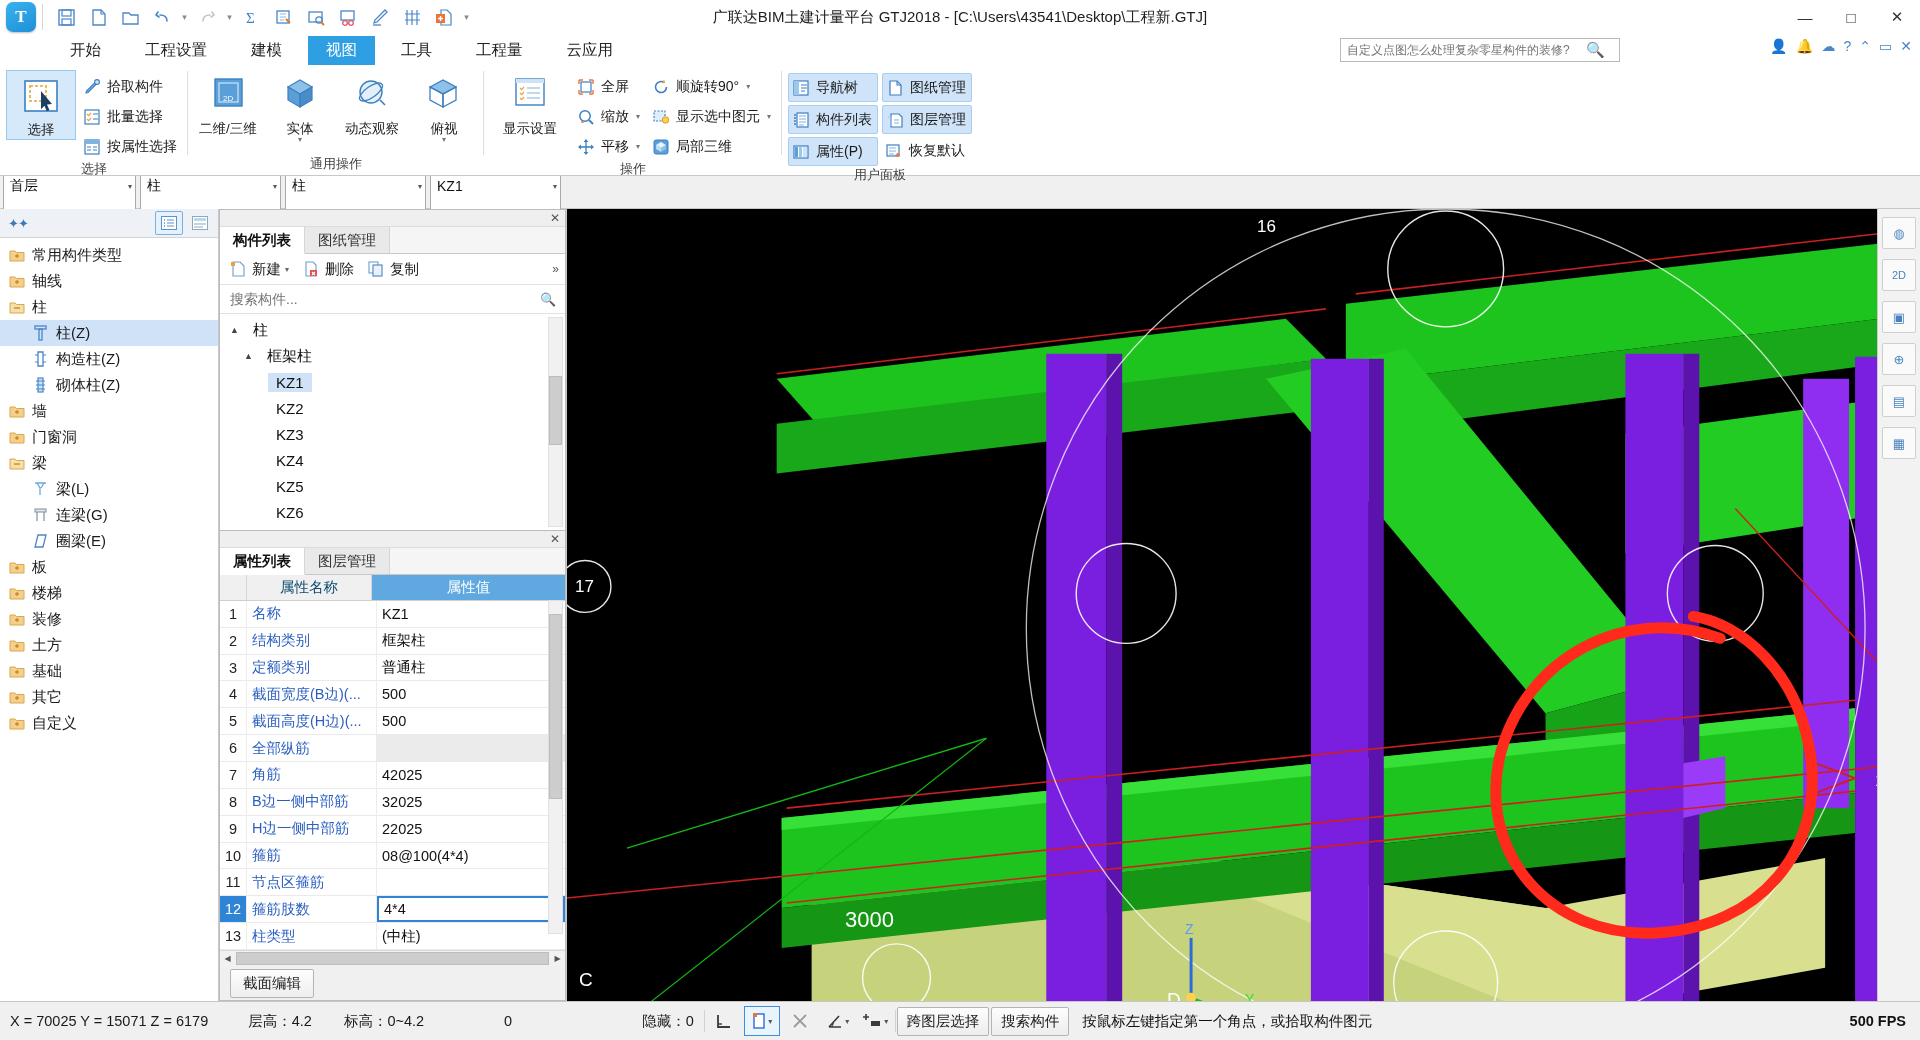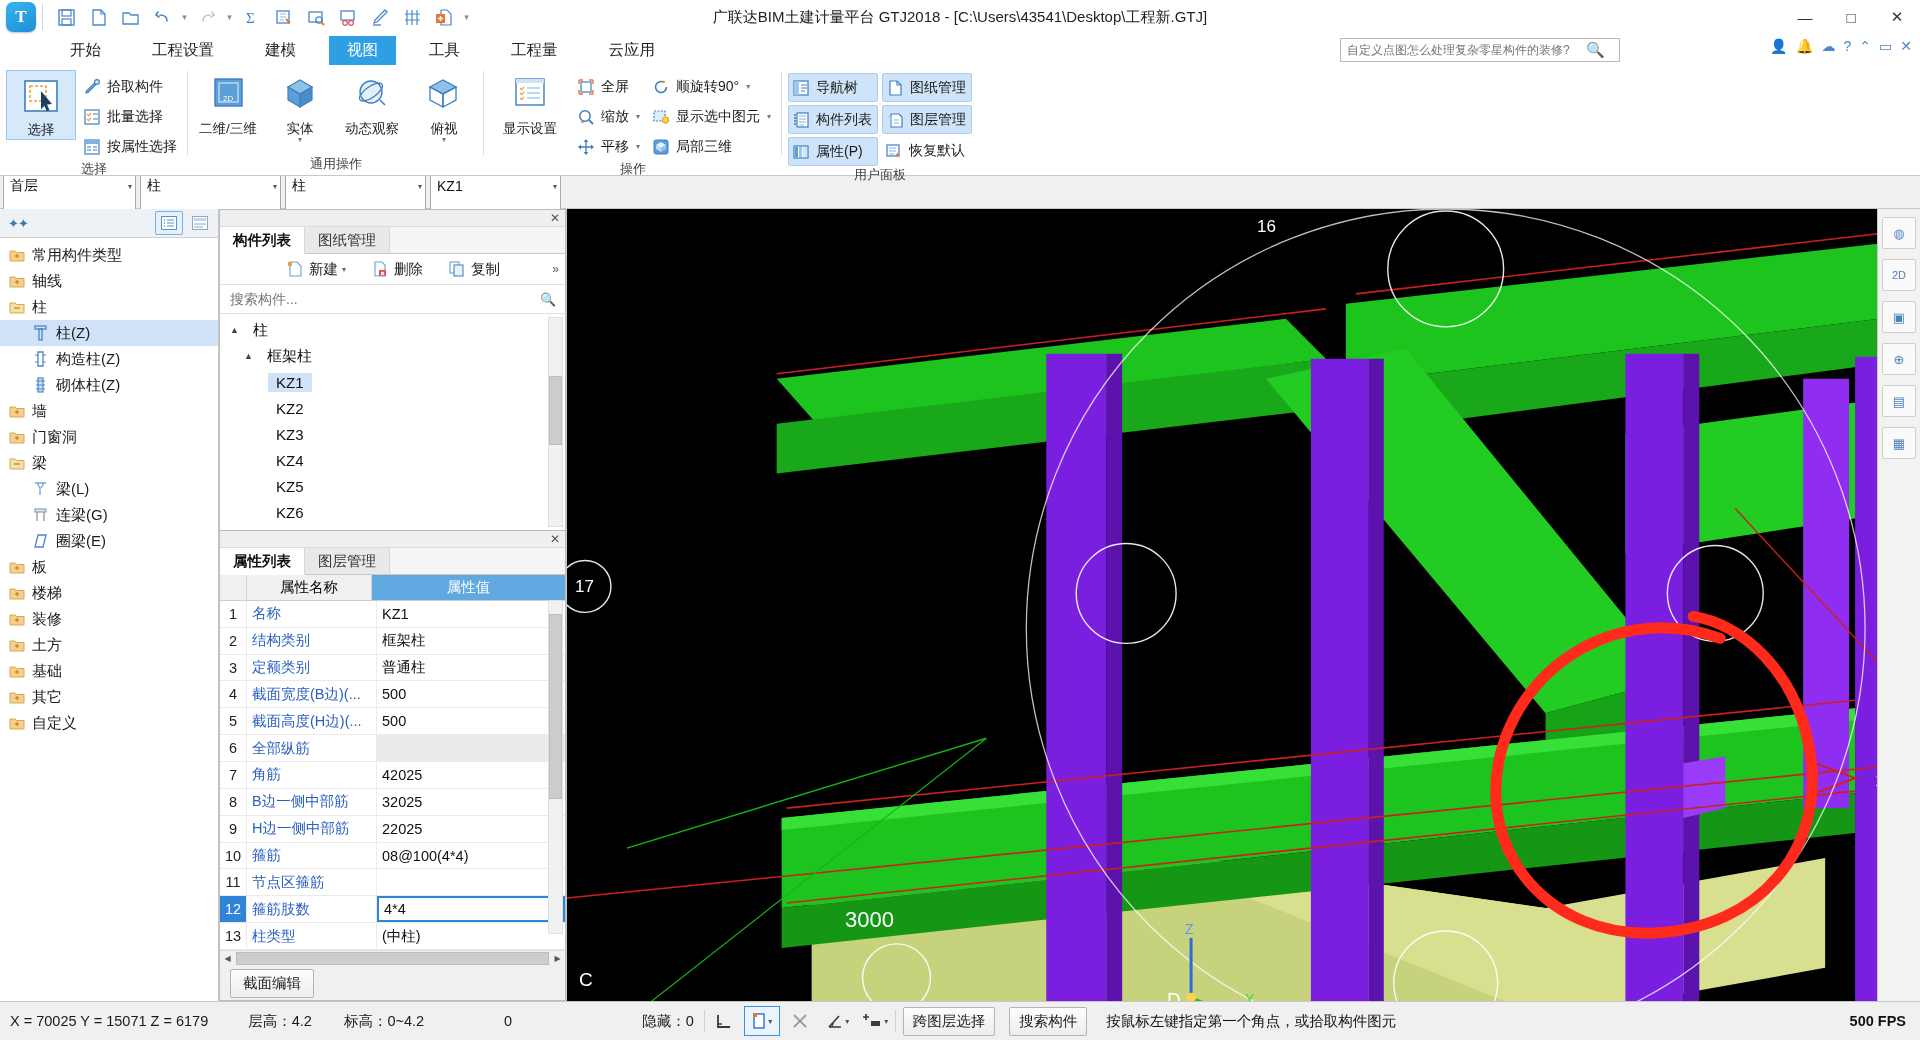--- a/index.html
+++ b/index.html
@@ -20,21 +20,21 @@
   .qat{display:flex;align-items:center;gap:2px;padding-left:8px;border-left:1px solid #d6d6d6;height:26px;}
   .qi{width:30px;height:28px;display:flex;align-items:center;justify-content:center;cursor:default;}
   .qi svg{display:block;}
   .qcaret{font-size:9px;color:#8a8a8a;width:11px;text-align:center;}
   .apptitle{position:absolute;left:0;right:0;text-align:center;font-size:15px;color:#222;pointer-events:none;}
   .winbtns{position:absolute;right:0;top:0;height:34px;display:flex;align-items:center;}
   .wbtn{width:46px;height:34px;display:flex;align-items:center;justify-content:center;font-size:15px;color:#333;}
 
   
   .menurow{height:30px;background:#fff;display:flex;align-items:flex-end;position:relative;flex:0 0 30px;}
-  .menutabs{display:flex;align-items:center;margin-left:52px;gap:15px;}
+  .menutabs{display:flex;align-items:center;margin-left:52px;gap:8px;}
   .mtab{padding:4px 18px 5px 18px;font-size:15.5px;color:#222;cursor:default;line-height:20px;}
   .mtab.active{background:#2f9fe4;color:#fff;}
   .searchwrap{position:absolute;right:300px;top:3px;display:flex;align-items:center;}
   .searchbox{width:270px;height:22px;border:1px solid #b9b9b9;background:#fff;display:flex;align-items:center;padding:0 4px;}
   .searchbox input{border:0;outline:0;width:238px;font-size:12px;color:#a8a8a8;font-family:inherit;background:transparent;}
   .searchbox .sicon{width:18px;display:flex;justify-content:center;color:#3c80c4;}
   .trayicons{position:absolute;right:8px;top:3px;display:flex;align-items:center;gap:8px;}
   .trayicons span{font-size:14px;color:#4a86c8;}
 
   
@@ -81,42 +81,42 @@
 
   
   .midcol{width:347px;flex:0 0 347px;display:flex;flex-direction:column;background:#f0f0f0;border-right:1px solid #c8c8c8;}
   .panel{background:#fff;border:1px solid #bcbcbc;display:flex;flex-direction:column;margin:0;}
   .panel-top{flex:0 0 auto;}
   .pcap{height:16px;background:#efefef;border-bottom:1px solid #dcdcdc;display:flex;align-items:center;justify-content:flex-end;padding-right:5px;}
   .pcap .x{font-size:12px;color:#555;line-height:10px;cursor:default;}
   .ptabs{height:26px;display:flex;align-items:stretch;background:#f5f5f5;border-bottom:1px solid #c9c9c9;}
   .ptab{padding:0 13px;display:flex;align-items:center;font-size:14.5px;color:#333;border-right:1px solid #d6d6d6;background:#e9e9e9;cursor:default;}
   .ptab.active{background:#fff;color:#111;font-weight:bold;border-bottom:1px solid #fff;margin-bottom:-1px;}
-  .ptools{height:30px;display:flex;align-items:center;gap:24px;padding:0 8px;border-bottom:1px solid #e2e2e2;background:#fff;position:relative;justify-content:center;}
+  .ptools{height:30px;display:flex;align-items:center;gap:12px;padding:0 8px;border-bottom:1px solid #e2e2e2;background:#fff;position:relative;}
   .ptool{display:flex;align-items:center;gap:4px;font-size:14.5px;color:#1a1a1a;cursor:default;}
   .ptool .tcaret{font-size:8px;color:#666;}
   .pmore{position:absolute;right:6px;font-size:12px;color:#555;}
   .psearch{height:28px;display:flex;align-items:center;border-bottom:1px solid #e2e2e2;padding:0 8px;background:#fff;}
   .psearch input{border:0;outline:0;flex:1;font-size:14px;color:#8b5cf6;font-family:inherit;background:transparent;}
   .psearch .mag{color:#3b7fc4;font-size:13px;}
   .ctree{flex:1;overflow:hidden;position:relative;background:#fff;padding-top:3px;}
   .crow{height:26px;display:flex;align-items:center;font-size:15px;color:#111;padding-left:10px;gap:5px;cursor:default;}
   .crow .tw{font-size:9px;color:#444;width:10px;}
   .crow.lvl2{padding-left:24px;}
   .crow.lvl3{padding-left:48px;}
   .crow .chip{padding:1px 8px;}
   .crow.sel .chip{background:#cfe2f7;}
   .vscroll{position:absolute;right:2px;top:3px;bottom:3px;width:13px;background:#f1f1f1;border:1px solid #e0e0e0;}
   .vthumb{position:absolute;left:0;right:0;top:28%;height:32%;background:#cdcdcd;border:1px solid #bdbdbd;}
 
   
   .ptable{flex:1;display:flex;flex-direction:column;min-height:0;background:#fff;position:relative;}
   .ptblhdr{display:flex;height:25px;background:#f0f0f0;border-bottom:1px solid #cfcfcf;font-size:14.5px;}
   .ptblhdr .h0{width:26px;border-right:1px solid #d5d5d5;}
-  .ptblhdr .h1{width:124px;border-right:1px solid #d5d5d5;display:flex;align-items:center;justify-content:center;color:#000000;}
+  .ptblhdr .h1{width:124px;border-right:1px solid #d5d5d5;display:flex;align-items:center;justify-content:center;color:#0c4a6e;}
   .ptblhdr .h2{flex:1;background:#5fa9e0;color:#fff;display:flex;align-items:center;justify-content:center;}
   .prow{display:flex;height:26px;border-bottom:1px solid #eaeaea;font-size:14.5px;align-items:stretch;}
   .prow .n{width:26px;display:flex;align-items:center;justify-content:center;color:#222;border-right:1px solid #ececec;background:#fff;}
   .prow .k{width:124px;display:flex;align-items:center;padding-left:5px;color:#2b5fbf;border-right:1px solid #ececec;overflow:hidden;white-space:nowrap;}
   .prow .v{flex:1;display:flex;align-items:center;padding-left:5px;color:#111;}
   .prow.gray .v{background:#ebebeb;}
   .prow.active .n{background:#2f84d6;color:#fff;}
   .prow.active .v{border:2px solid #2f84d6;background:#fff;}
   .phscroll{height:15px;background:#f1f1f1;border-top:1px solid #dadada;display:flex;align-items:center;justify-content:space-between;padding:0 2px;}
   .phthumb{height:11px;background:#cdcdcd;border:1px solid #bdbdbd;flex:1;margin:0 3px;}
@@ -131,21 +131,21 @@
   .vp-right .vr{width:32px;height:30px;border:1px solid #cfcfcf;background:#fafafa;display:flex;align-items:center;justify-content:center;color:#4b82bd;font-size:13px;border-radius:2px;}
   .vplabel{position:absolute;color:#fff;font-size:17px;font-family:"Liberation Sans",sans-serif;}
 
   
   .statusbar{flex:0 0 38px;height:38px;background:#f0f0f0;border-top:1px solid #c6c6c6;display:flex;align-items:center;font-size:14.5px;color:#1a1a1a;}
   .sseg{padding:0 10px;white-space:nowrap;}
   .sdiv{width:1px;height:22px;background:#d2d2d2;}
   .stoolbtn{width:34px;height:28px;border:1px solid transparent;display:flex;align-items:center;justify-content:center;margin:0 1px;}
   .stoolbtn.on{border:1px solid #3b8fdd;background:#eaf4fd;}
   .stoolbtn .tc{font-size:8px;color:#555;margin-left:1px;}
-  .sbtn{border:1px solid #b4b4b4;background:linear-gradient(#fdfdfd,#ededed);padding:4px 9px;font-size:14.5px;margin:0 7px;border-radius:2px;}
+  .sbtn{border:1px solid #b4b4b4;background:linear-gradient(#fdfdfd,#ededed);padding:4px 9px;font-size:14.5px;margin:0 1px;border-radius:2px;}
   .shint{padding-left:12px;color:#111;}
   .sfps{margin-left:auto;padding-right:14px;font-weight:bold;color:#111;}
 </style>
 </head>
 <body>
 
 <div class="app">
 
   <div class="titlebar">
     <div class="logo">

